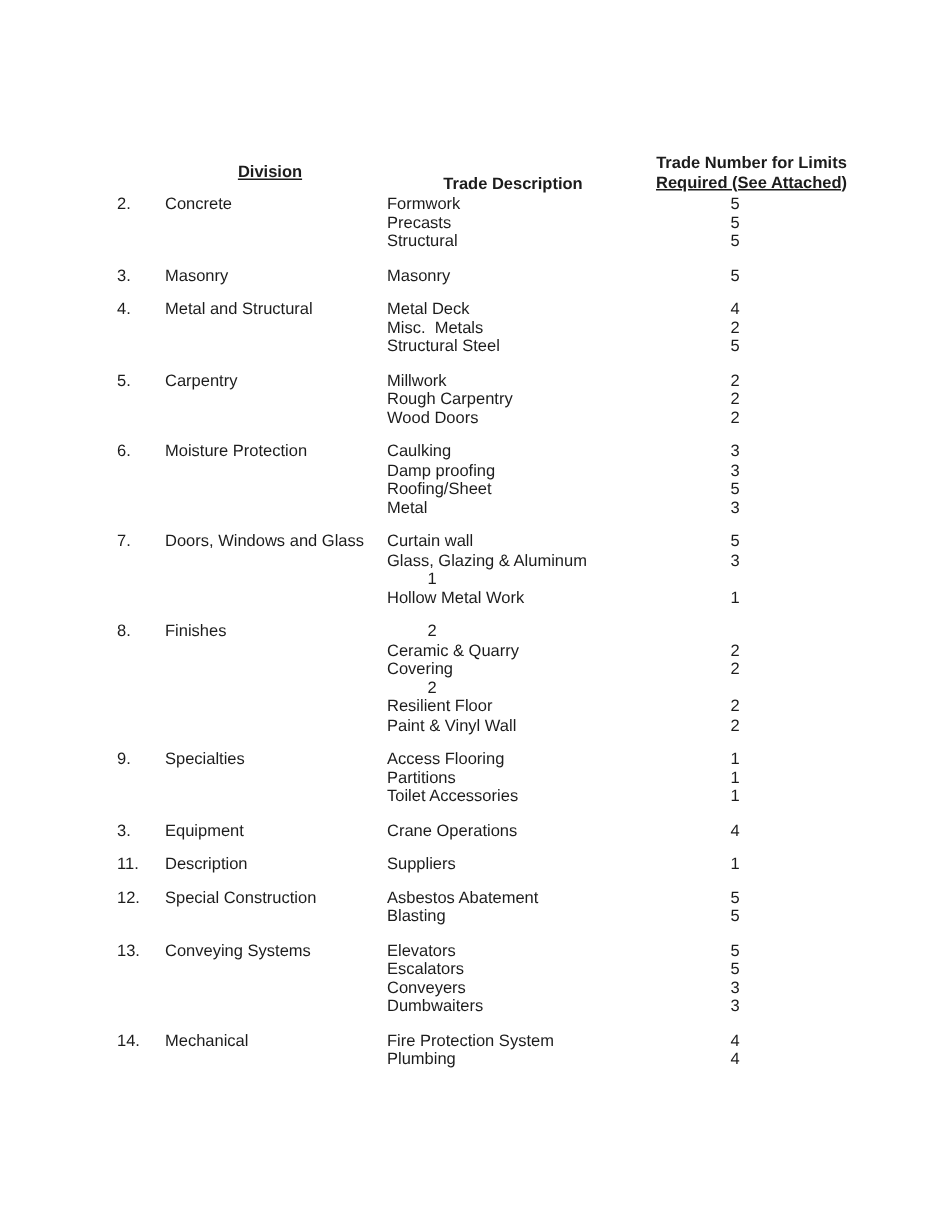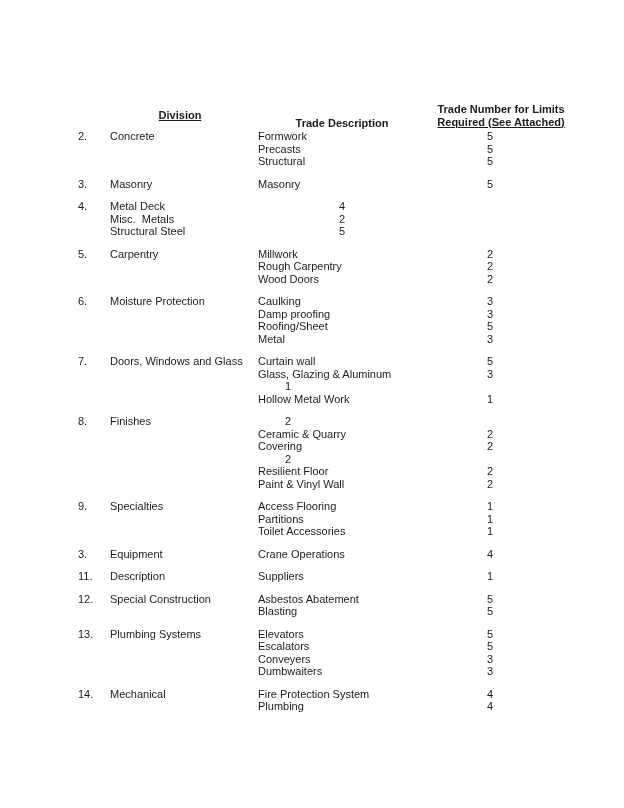--- a/index.html
+++ b/index.html
@@ -76,20 +76,21 @@
         <div class="cell-division">Masonry</div>
         <div class="cell-trades">
           <div class="trade-line">
             <div class="trade-name">Masonry</div>
             <div class="trade-limit">5</div>
           </div>
         </div>
       </div>
       <div class="group">
         <div class="cell-num">4.</div>
+        <div class="cell-division">Metal and Structural</div>
         <div class="cell-trades">
           <div class="trade-line">
             <div class="trade-name">Metal Deck</div>
             <div class="trade-limit">4</div>
           </div>
           <div class="trade-line">
             <div class="trade-name">Misc.  Metals</div>
             <div class="trade-limit">2</div>
           </div>
           <div class="trade-line">
@@ -234,21 +235,21 @@
             <div class="trade-limit">5</div>
           </div>
           <div class="trade-line">
             <div class="trade-name">Blasting</div>
             <div class="trade-limit">5</div>
           </div>
         </div>
       </div>
       <div class="group">
         <div class="cell-num">13.</div>
-        <div class="cell-division">Plumbing Systems</div>
+        <div class="cell-division">Conveying Systems</div>
         <div class="cell-trades">
           <div class="trade-line">
             <div class="trade-name">Elevators</div>
             <div class="trade-limit">5</div>
           </div>
           <div class="trade-line">
             <div class="trade-name">Escalators</div>
             <div class="trade-limit">5</div>
           </div>
           <div class="trade-line">

